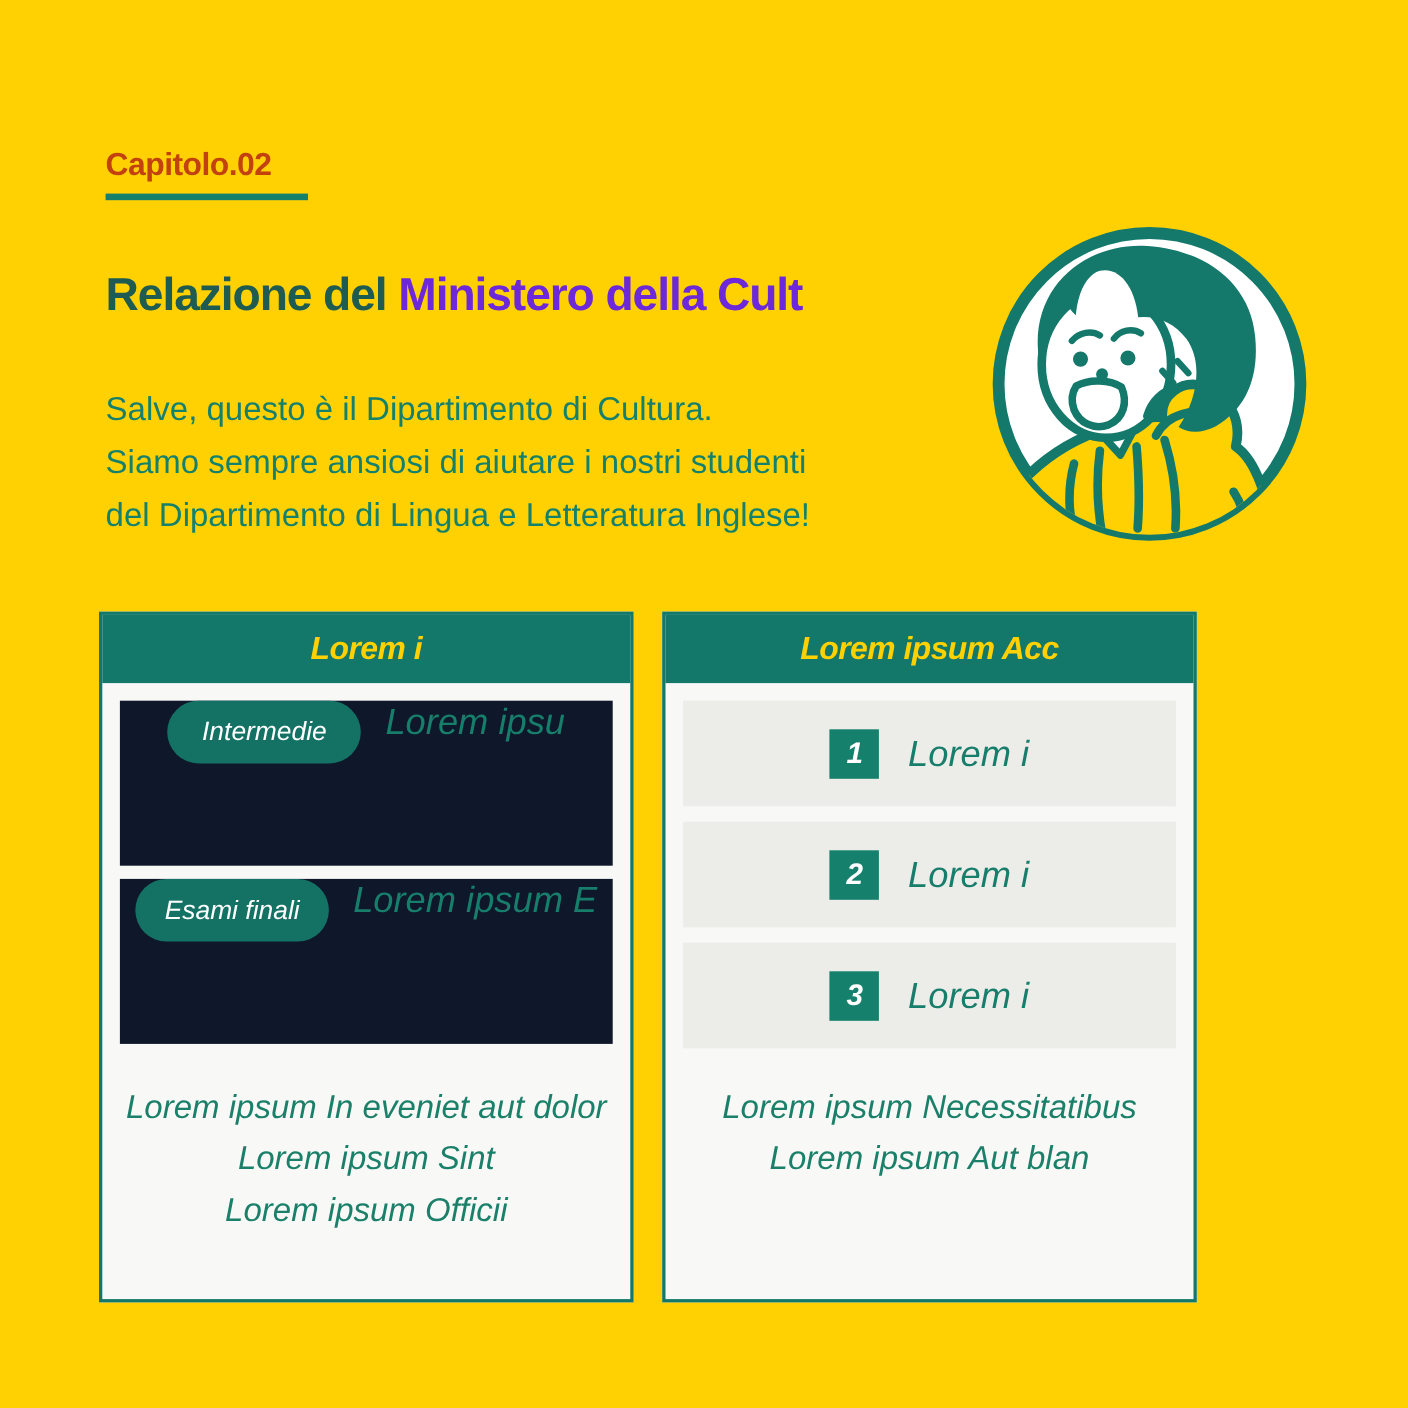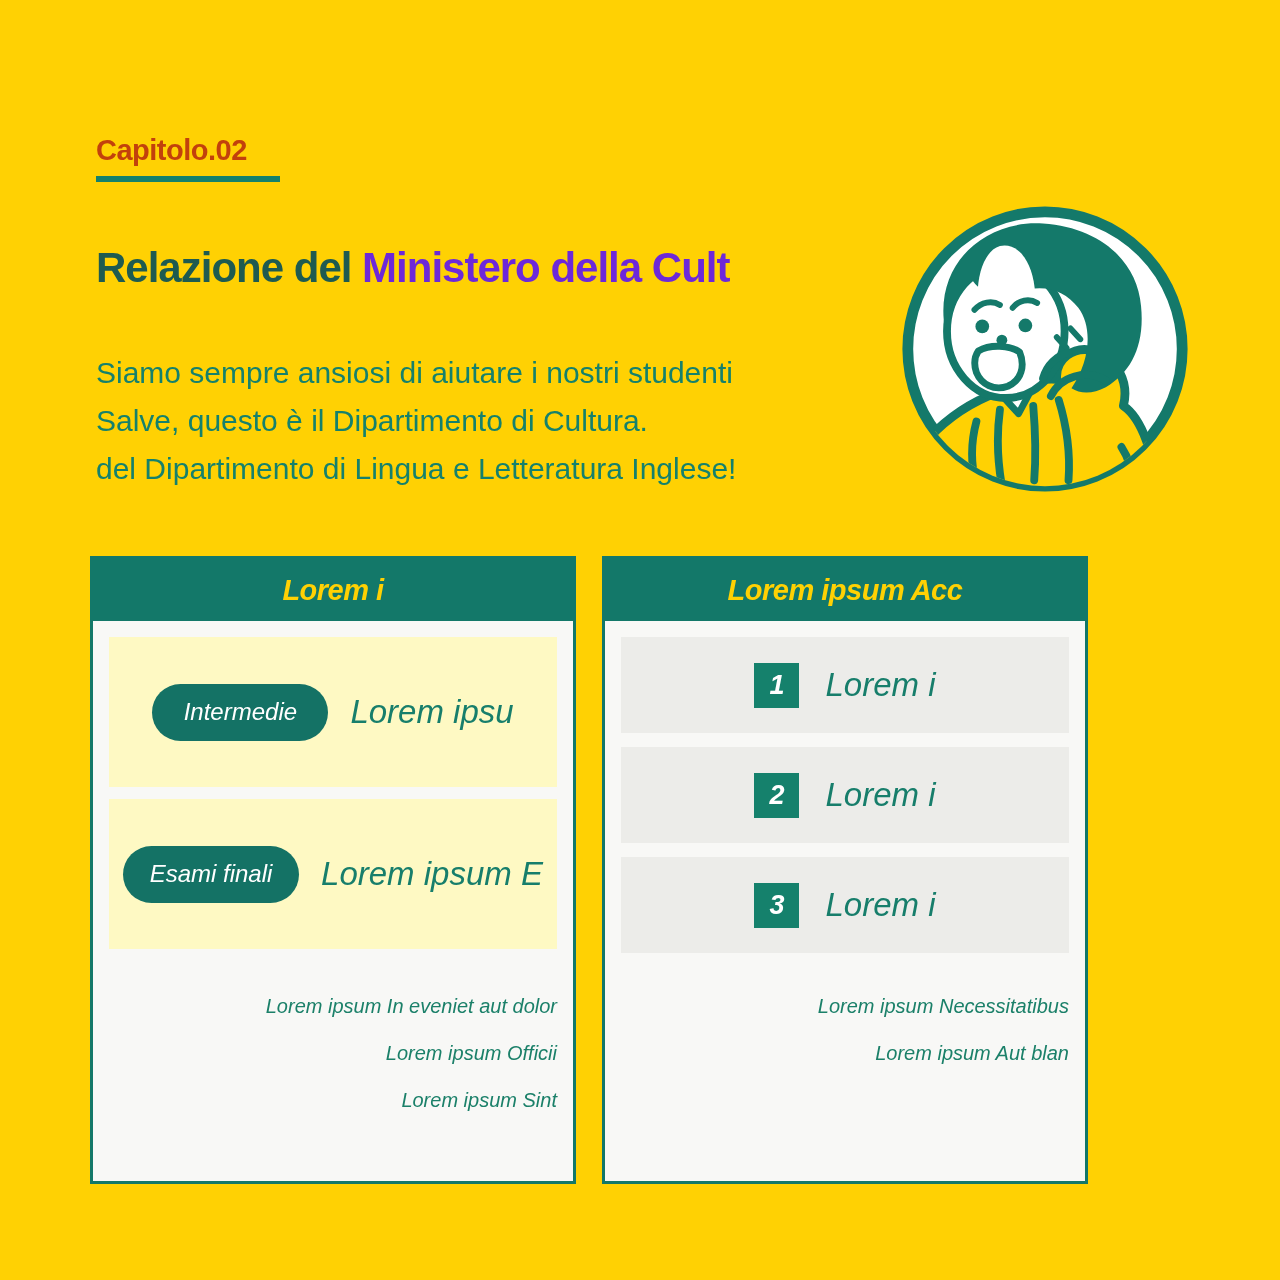--- a/index.html
+++ b/index.html
@@ -33,60 +33,60 @@
   
   .cards { position:absolute; left:90px; top:556px; width:998px; display:flex; gap:26px;font-style:italic; }
   .card { flex:1; border:3px solid #137869; background:#F8F8F6; height:628px; box-sizing:border-box; }
   .card-header {
     height:62px; background:#137869; display:flex; align-items:center; justify-content:center;
     font-size:29px; font-weight:bold; color:#FFD103; letter-spacing:-0.5px;
   }
   .card-body { padding:16px 16px 0; }
 
   .feature-row {
-    background:#fef9c3; height:150px; margin-bottom:12px;
-    display:flex; align-items:center; justify-content:center; gap:22px;
+    background:#0f172a; height:150px; margin-bottom:12px;
+    display:flex; justify-content:center; gap:22px;
   }
   .feature-row:last-of-type { margin-bottom:0; }
   .pill {
     background:#147265; color:#FFFFFF; min-width:176px; height:57px; border-radius:29px;
     display:flex; align-items:center; justify-content:center; font-size:24px; box-sizing:border-box;
     padding:0 20px;
   }
   .row-label { font-size:33px; color:#177E6B; }
 
   .num-row {
     background:#ECECE9; height:96px; margin-bottom:14px;
     display:flex; align-items:center; justify-content:center; gap:26px;
   }
   .num-row:last-of-type { margin-bottom:0; }
   .badge {
     width:45px; height:45px; background:#15816C; color:#FFFFFF;
     font-weight:bold; font-size:27px; display:flex; align-items:center; justify-content:center;
   }
 
-  .footer-lines { text-align:right; font-size:20px; line-height:47px; color:#1B8069; }
+  .footer-lines { text-align:center; font-size:30px; line-height:47px; color:#1B8069; }
   .card--left  .footer-lines { margin-top:34px; }
   .card--right .footer-lines { margin-top:30px; }
 </style>
 </head>
 <body>
 
 <div class="page">
 
   <div class="chapter">
     <div class="chapter-text">Capitolo.02</div>
     <div class="chapter-underline"></div>
   </div>
 
   <h1 class="title"><span>Relazione del </span><span class="accent">Ministero della Cult</span></h1>
 
   <div class="intro">
+    <div>Salve, questo è il Dipartimento di Cultura.</div>
     <div>Siamo sempre ansiosi di aiutare i nostri studenti</div>
-    <div>Salve, questo è il Dipartimento di Cultura.</div>
     <div>del Dipartimento di Lingua e Letteratura Inglese!</div>
   </div>
 
   <div class="avatar">
     <svg viewBox="0 0 300 300">
       <defs>
         <clipPath id="avclip">
             <circle cx="150" cy="150" r="140"></circle>
           </clipPath>
       </defs>
@@ -152,22 +152,22 @@
         <div class="feature-row">
           <span class="pill">Intermedie</span>
           <span class="row-label">Lorem ipsu</span>
         </div>
         <div class="feature-row">
           <span class="pill">Esami finali</span>
           <span class="row-label">Lorem ipsum E</span>
         </div>
         <div class="footer-lines">
           <div>Lorem ipsum In eveniet aut dolor</div>
+          <div>Lorem ipsum Sint</div>
           <div>Lorem ipsum Officii</div>
-          <div>Lorem ipsum Sint</div>
         </div>
       </div>
     </section>
 
     <section class="card card--right">
       <div class="card-header">Lorem ipsum Acc</div>
       <div class="card-body">
         <div class="num-row">
           <span class="badge">1</span>
           <span class="row-label">Lorem i</span>

